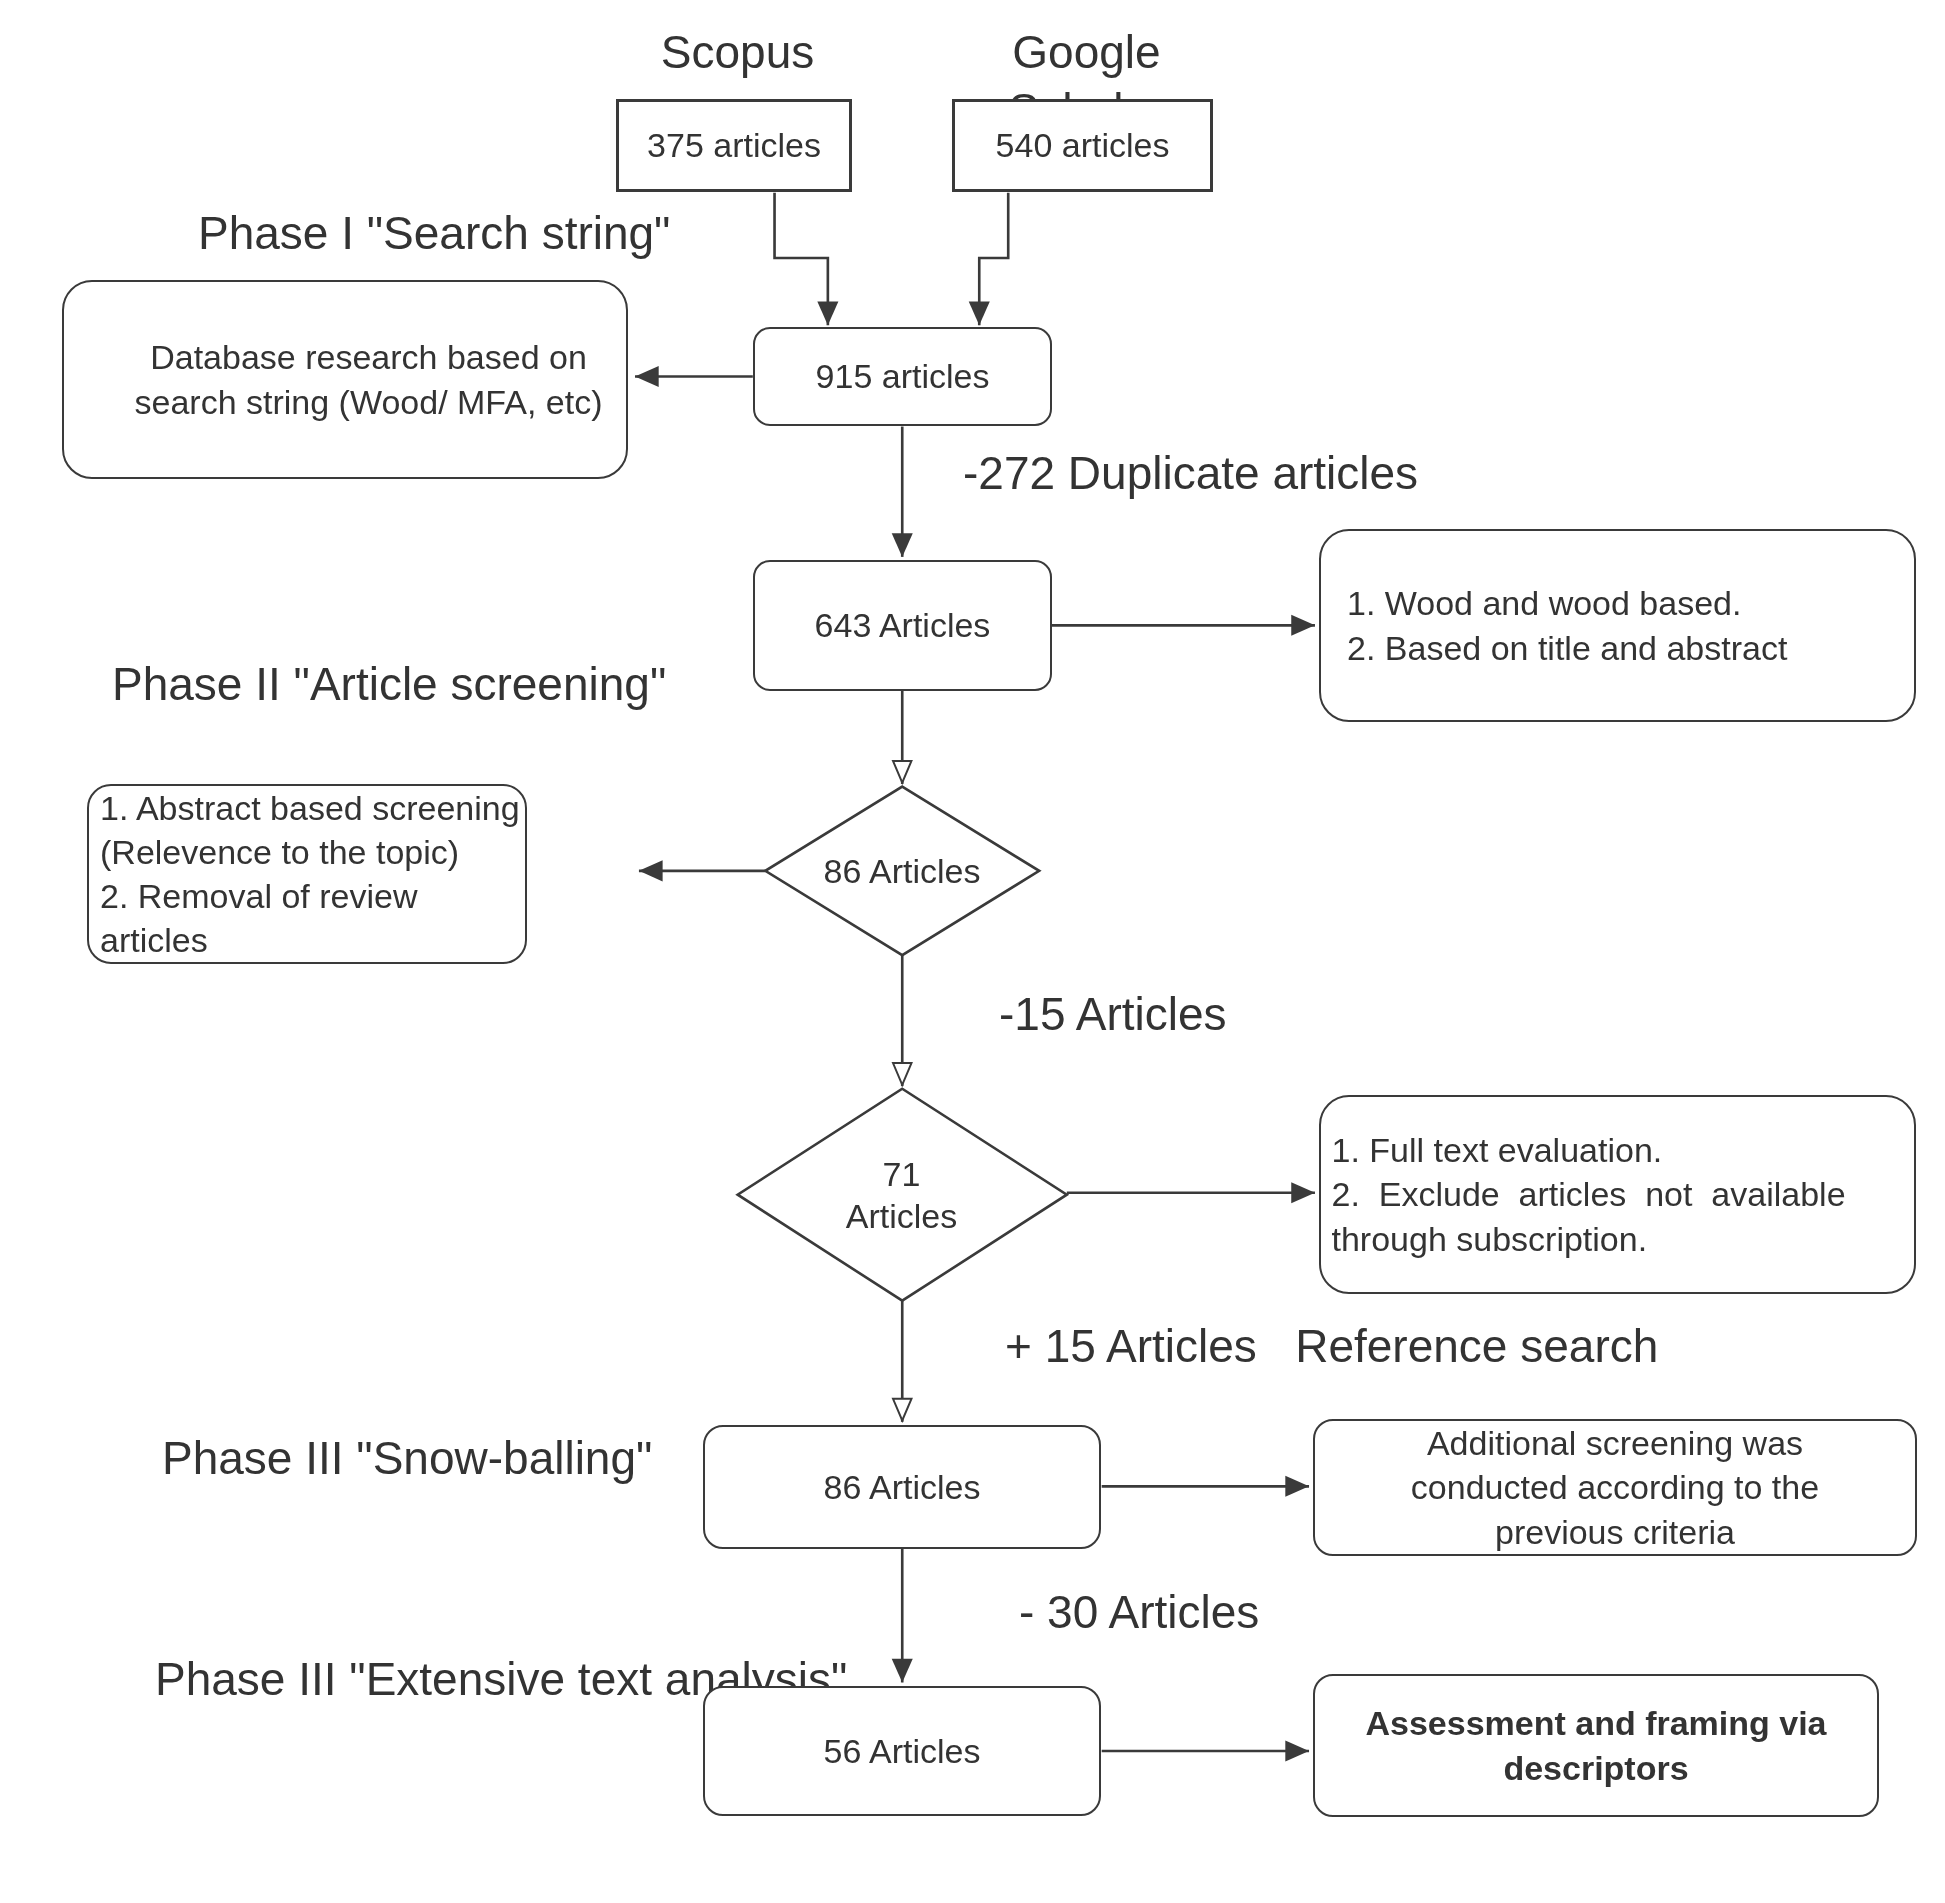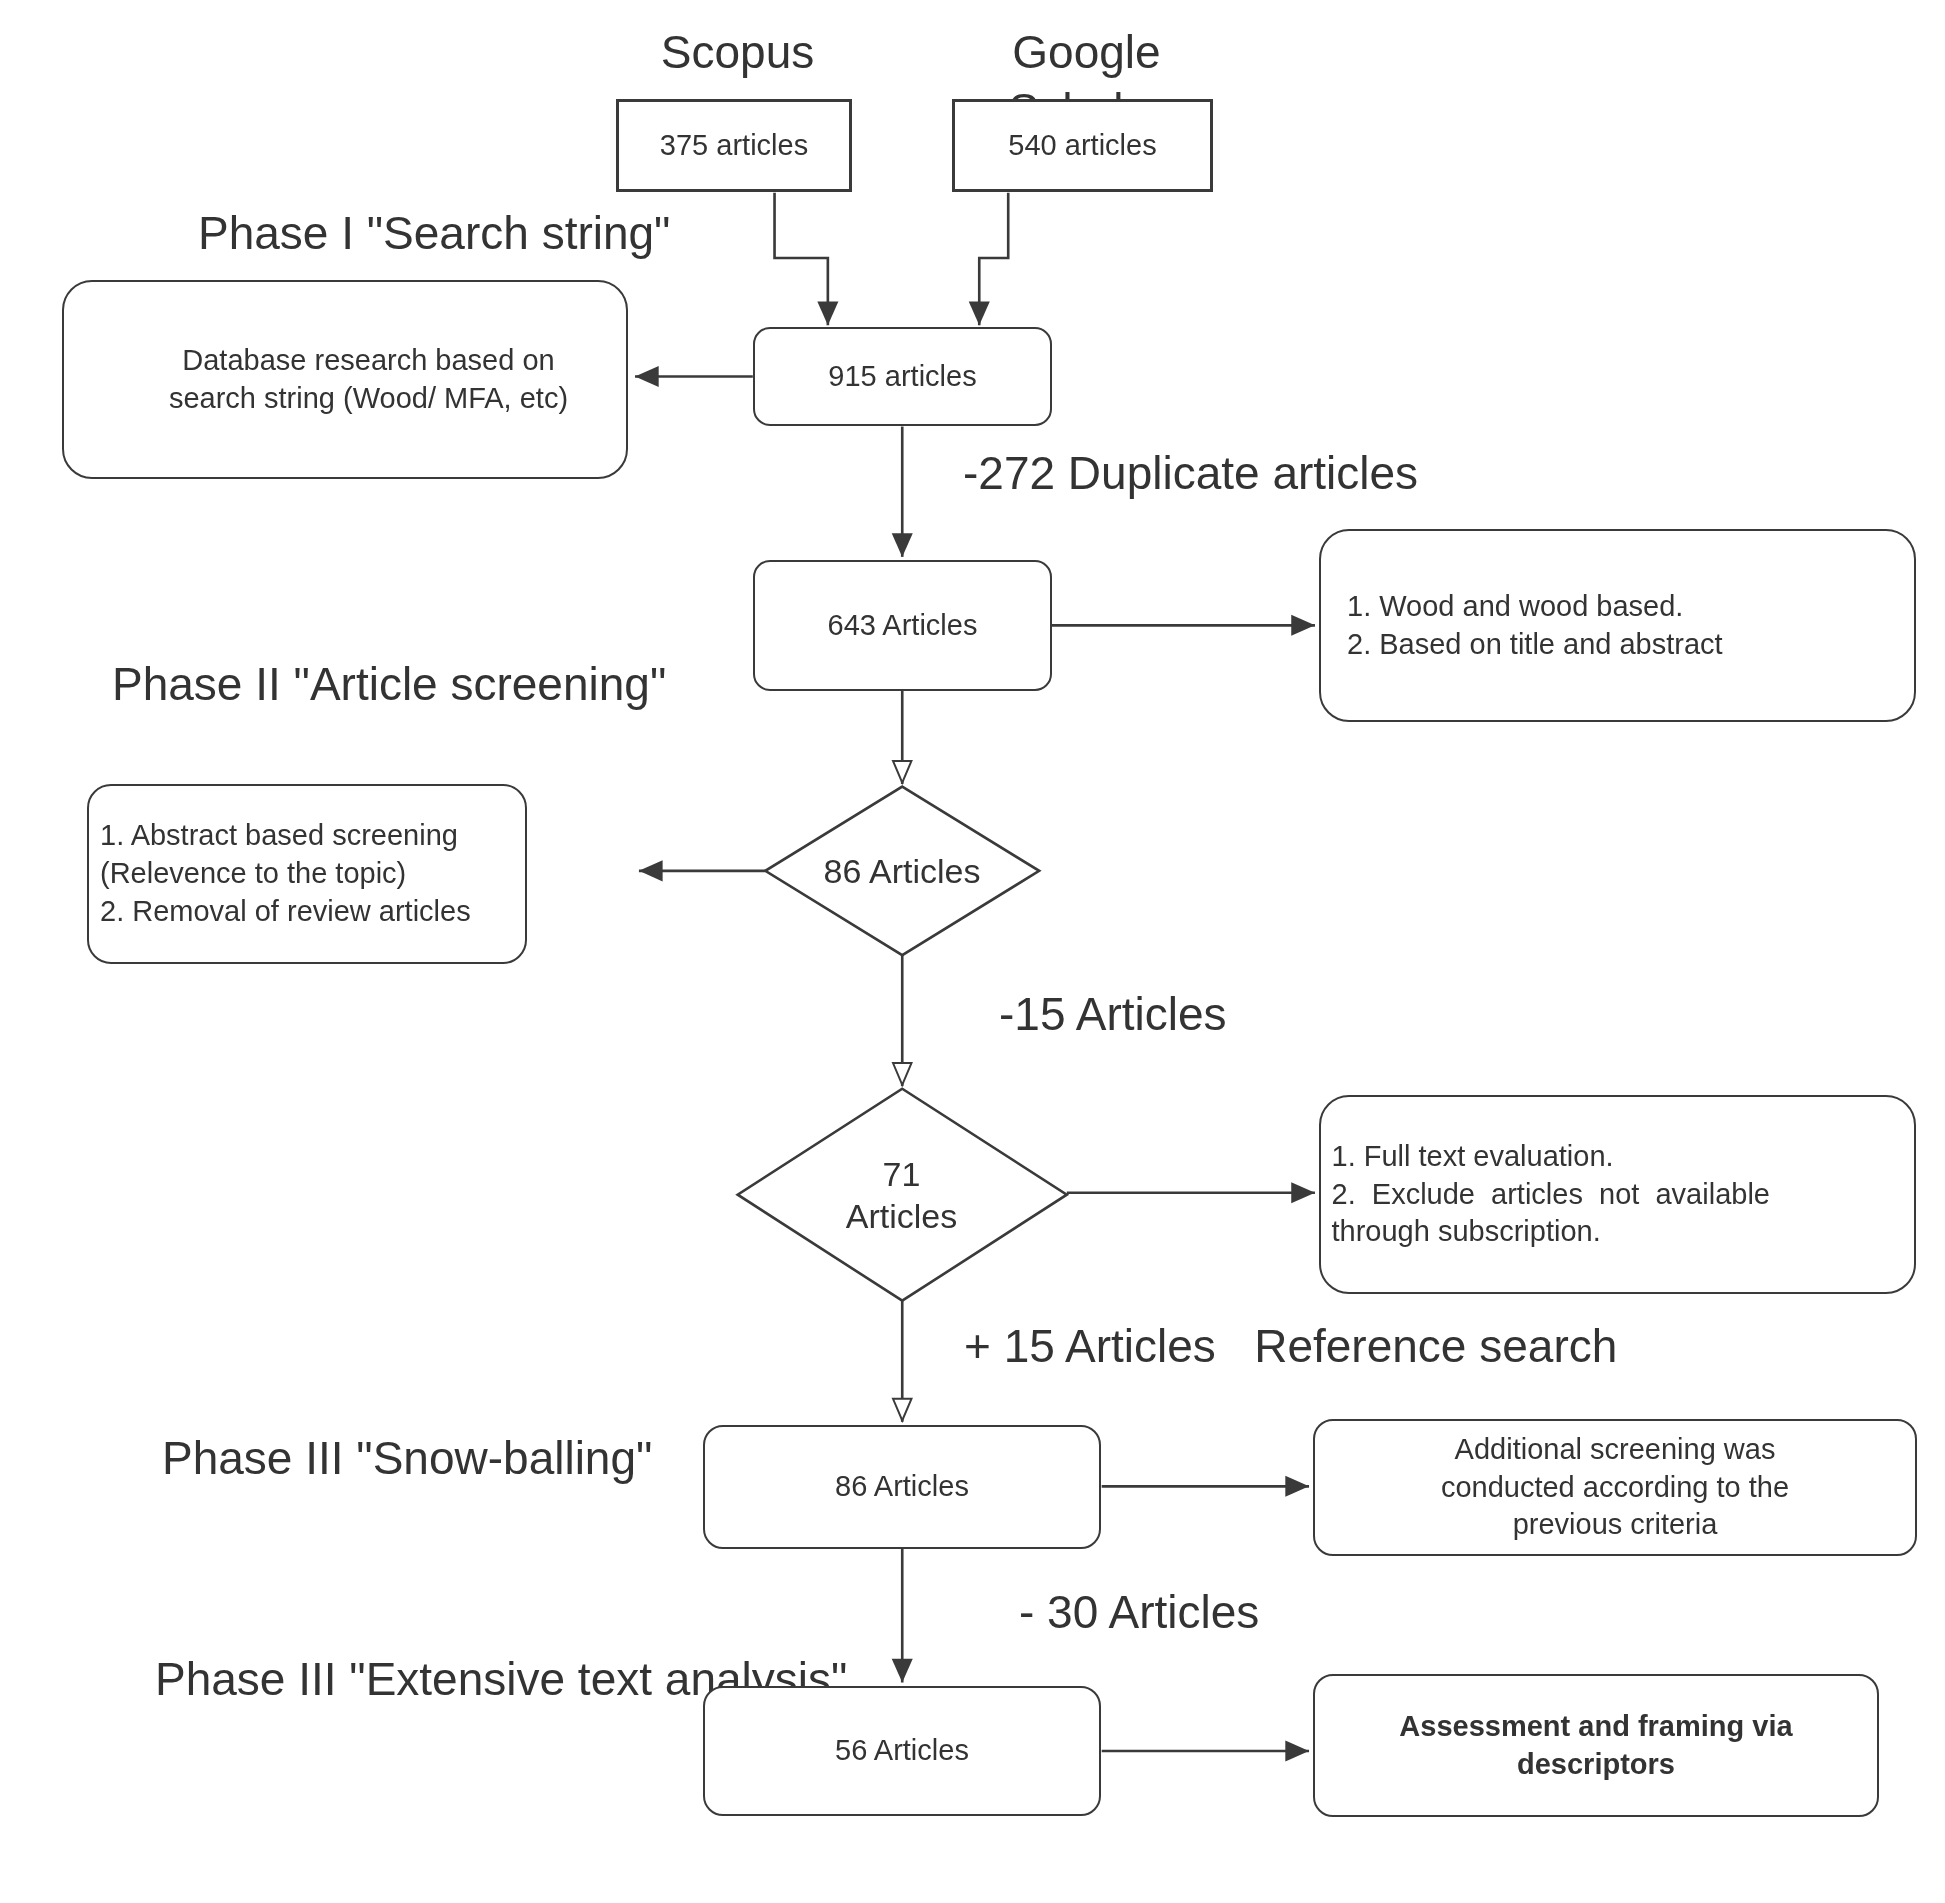--- a/index.html
+++ b/index.html
@@ -19,21 +19,21 @@
   .txt { white-space: pre-wrap; }
   .node {
     position: absolute;
     box-sizing: border-box;
     background: #ffffff;
     border: 2.6px solid #3a3a3a;
     display: flex;
     align-items: center;
     justify-content: center;
     text-align: center;
-    font-size: 29px;
+    font-size: 34px;
     line-height: 1.3;
   }
   .node.square { border-width: 3.3px; border-radius: 0; }
   .node.rounded-sm { border-radius: 17px; }
   .node.rounded-lg { border-radius: 30px; }
   .node.left-align { justify-content: flex-start; text-align: left; }
   .free-label {
     position: absolute;
     font-size: 46px;
     line-height: 1.25;
@@ -86,21 +86,21 @@
   <div class="free-label center" style="left:632px; top:24px; width:211px;">Scopus</div>
   <div class="free-label center" style="left:948px; top:24px; width:277px;">Google Scholar</div>
 
   <div class="free-label" style="left:198px; top:205px;">Phase I "Search string"</div>
   <div class="free-label" style="left:112px; top:656px;">Phase II "Article screening"</div>
   <div class="free-label" style="left:162px; top:1430px;">Phase III "Snow-balling"</div>
   <div class="free-label" style="left:155px; top:1651px;">Phase III "Extensive text analysis"</div>
 
   <div class="free-label" style="left:963px; top:445px;">-272 Duplicate articles</div>
   <div class="free-label" style="left:999px; top:986px;">-15 Articles</div>
-  <div class="free-label" style="left:964px; top:1318px;">+ 15 Articles   Reference search</div>
+  <div class="free-label" style="left:1005px; top:1318px;">+ 15 Articles   Reference search</div>
   <div class="free-label" style="left:1019px; top:1584px;">- 30 Articles</div>
 
   <div class="node square" style="left:616px; top:99px; width:236px; height:93px;">
     <span class="txt">375 articles</span>
   </div>
   <div class="node square" style="left:952px; top:99px; width:261px; height:93px;">
     <span class="txt">540 articles</span>
   </div>
 
   <div class="node rounded-sm" style="left:753px; top:327px; width:299px; height:99px;">

